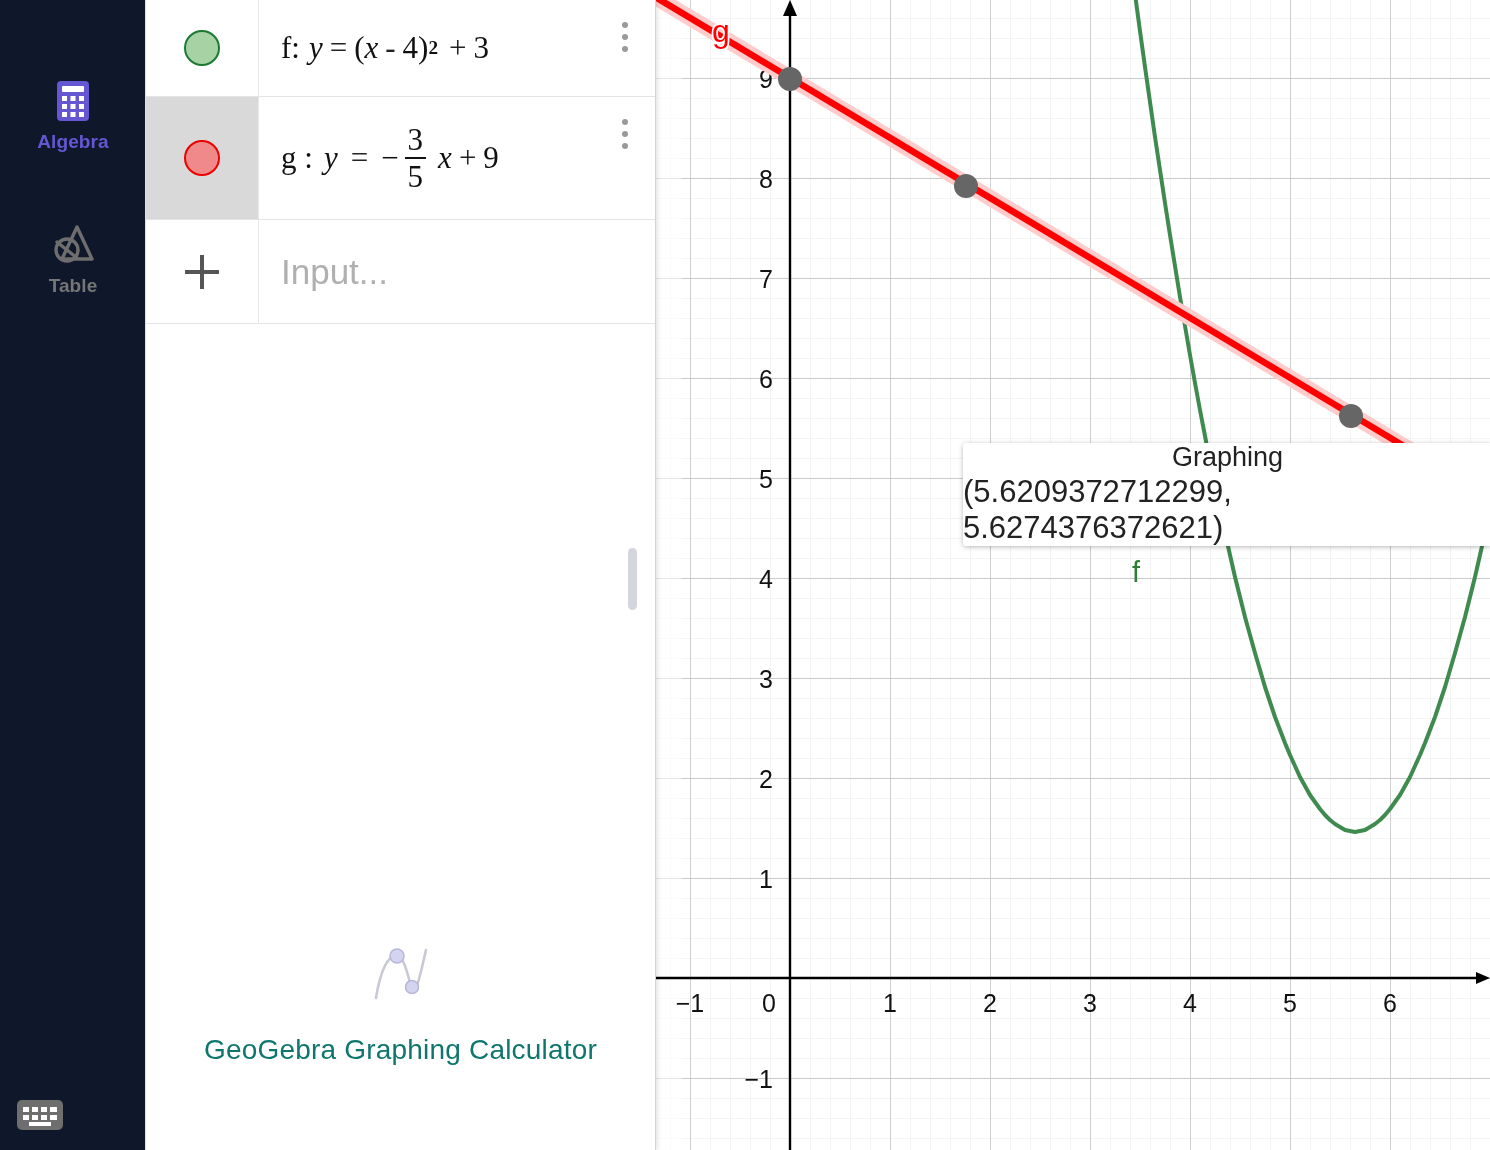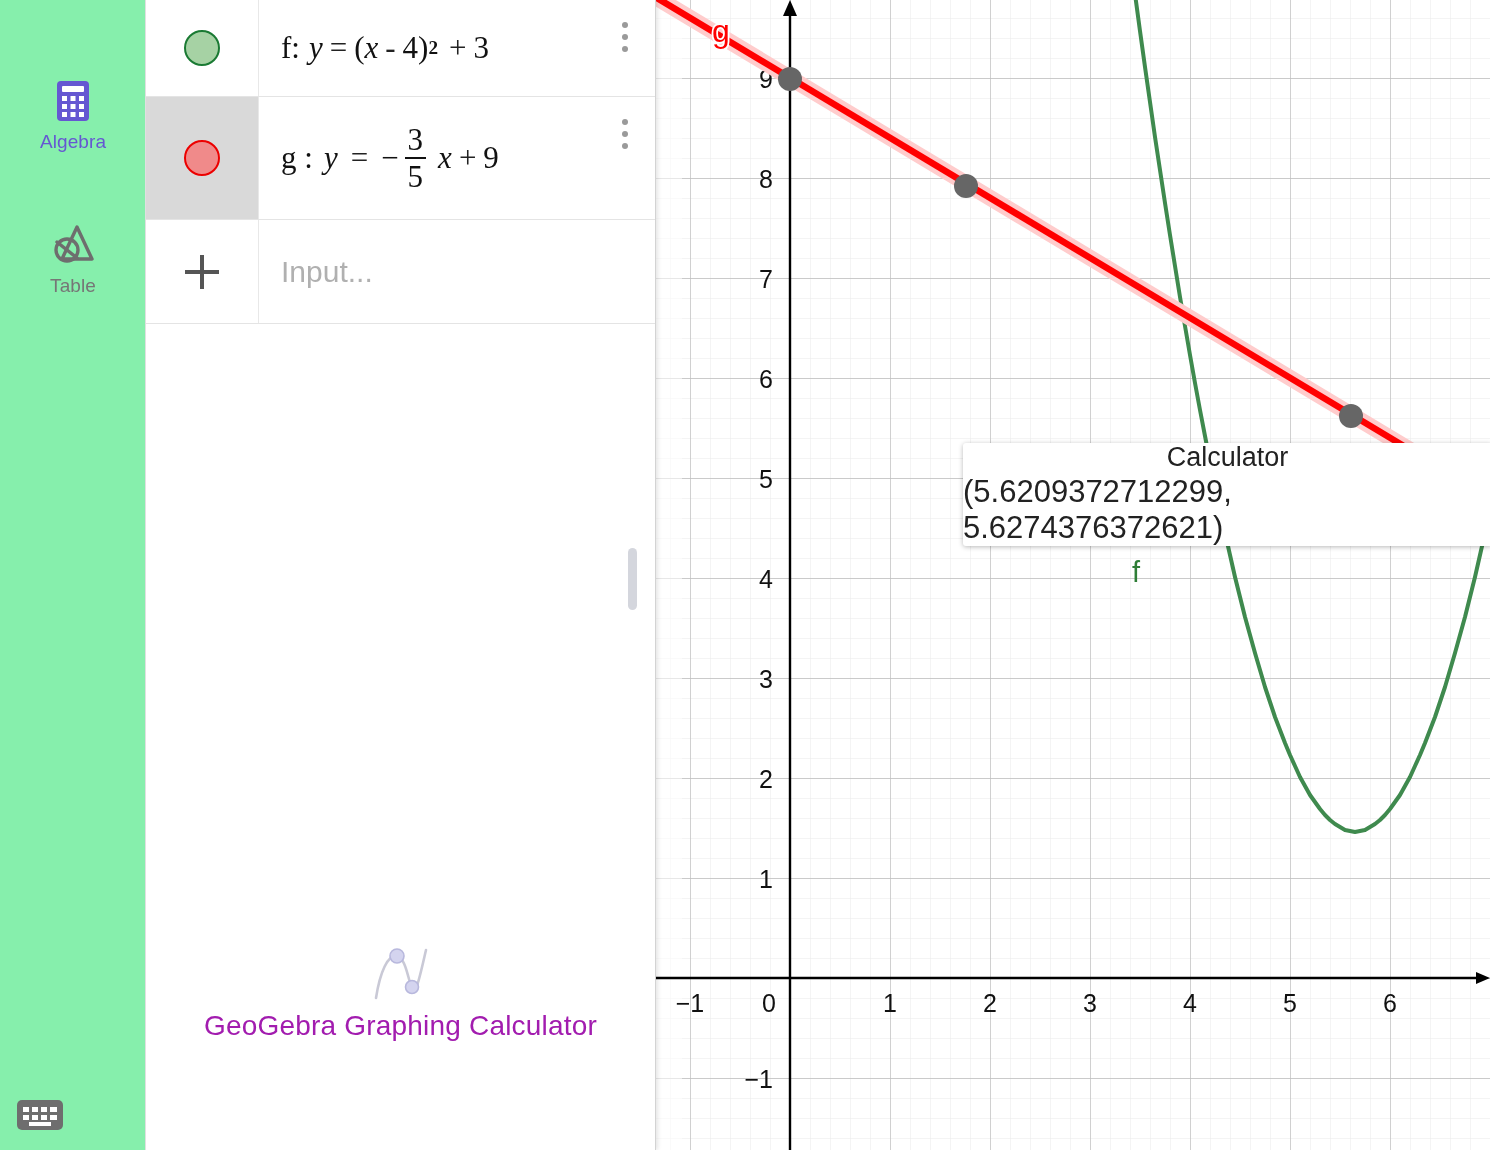--- a/index.html
+++ b/index.html
@@ -15,24 +15,25 @@
     height: 1150px;
     overflow: hidden;
     background: #fff;
   }
 
   
   #rail {
     position: absolute;
     left: 0; top: 0;
     width: 146px; height: 1150px;
-    background: #86efac;
+    background: #0f172a;
     border-right: 1px solid #e0e0e0;
     box-sizing: border-box;
     z-index: 5;
+    font-weight: bold;
   }
   .rail-item {
     position: absolute;
     left: 0; width: 146px;
     display: flex;
     flex-direction: column;
     align-items: center;
     cursor: pointer;
     user-select: none;
   }
@@ -173,39 +174,39 @@
     position: absolute;
     background: #555;
   }
   .plus-glyph::before { left: 0; top: 15px; width: 34px; height: 4px; }
   .plus-glyph::after  { top: 0; left: 15px; height: 34px; width: 4px; }
   .input-placeholder {
     flex: 1;
     display: flex;
     align-items: center;
     padding-left: 22px;
-    font-size: 30px;
+    font-size: 35px;
     color: #b0b0b0;
     font-family: "Liberation Sans", sans-serif;
   }
 
   
   #watermark {
     position: absolute;
     left: 0; right: 0;
     top: 940px;
     display: flex;
     flex-direction: column;
     align-items: center;
     pointer-events: none;
   }
   #watermark-text {
-    margin-top: 4px;
+    margin-top: 28px;
     font-size: 28px;
-    color: #a21caf;
+    color: #0f766e;
     letter-spacing: 0.2px;
   }
 
   
   #drag-handle {
     position: absolute;
     left: 628px; top: 548px;
     width: 9px; height: 62px;
     border-radius: 5px;
     background: #d4d6dd;
@@ -444,17 +445,17 @@
       <text x="476" y="582" font-family="Liberation Sans, sans-serif" font-size="29" fill="#2e7d36">f</text>
       <text x="56" y="42" font-family="Liberation Sans, sans-serif" font-size="32" fill="#ff0000" stroke="#ffffff" stroke-width="3.5" paint-order="stroke">g</text>
 
       <circle cx="134" cy="79" r="12" fill="#666666"></circle>
       <circle cx="310" cy="186" r="12" fill="#666666"></circle>
       <circle cx="695" cy="416" r="12" fill="#666666"></circle>
     </svg>
   </div>
 
   <div id="tooltip">
-    <div id="tooltip-title">Calculator</div>
+    <div id="tooltip-title">Graphing</div>
     <div id="tooltip-coords">(5.6209372712299, 5.6274376372621)</div>
   </div>
 
 </div>
 
 </body></html>

